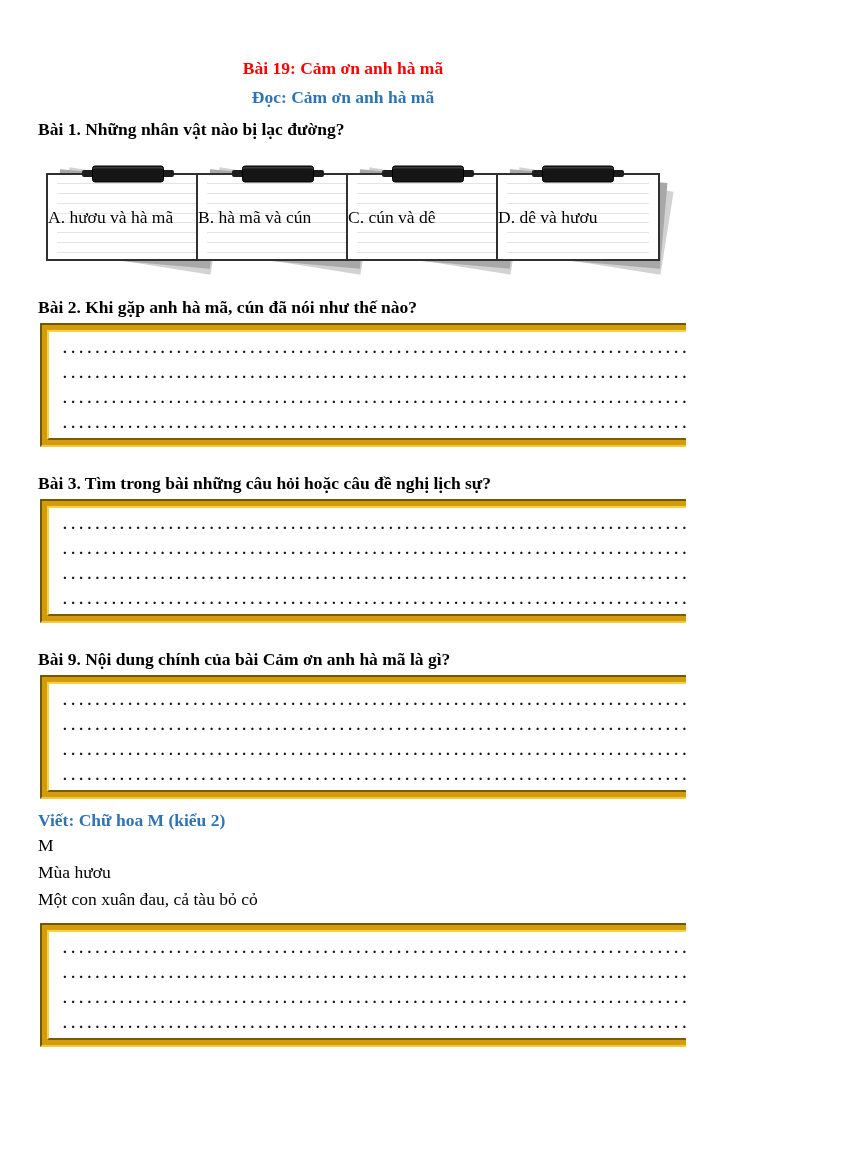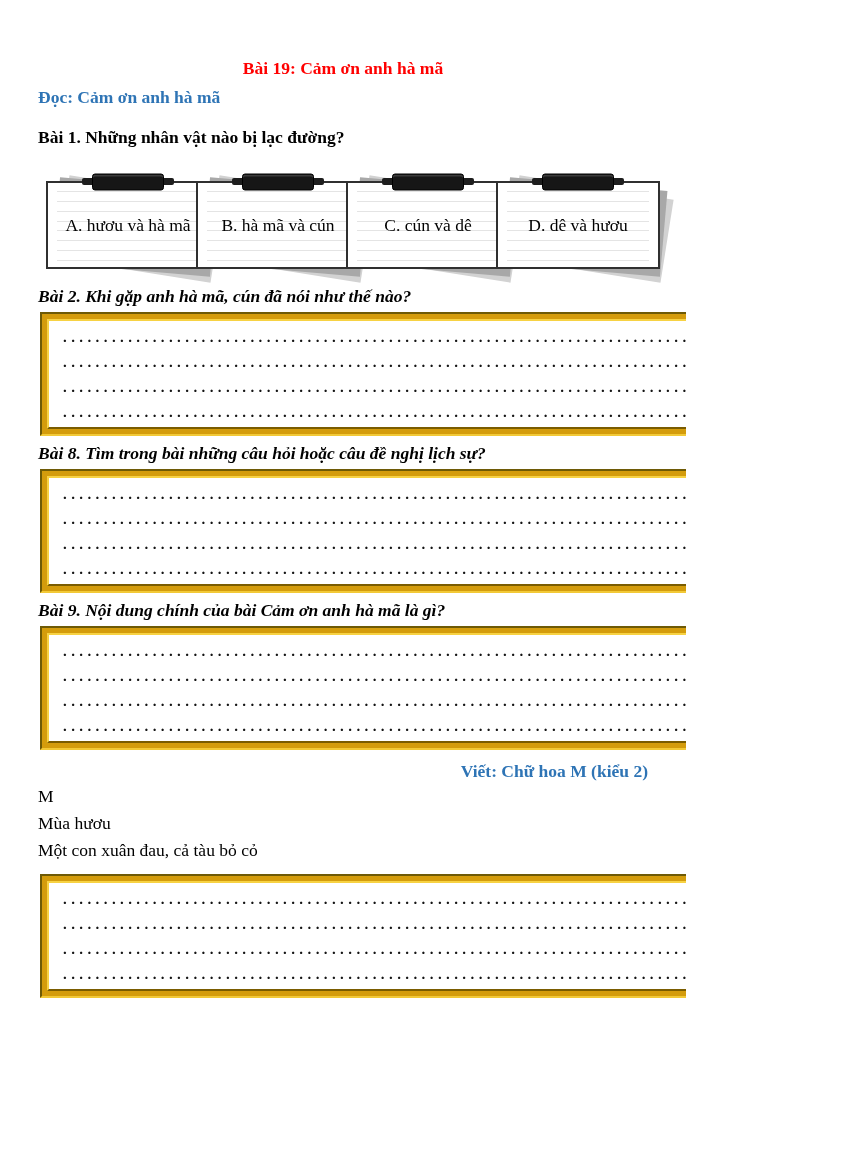--- a/index.html
+++ b/index.html
@@ -2,49 +2,49 @@
 <html><head>
 <meta charset="utf-8">
 <style>
   html,body { margin:0; padding:0; background:#ffffff; }
   .page {
     width:686px; height:1167px; background:#fff; position:relative;
     box-sizing:border-box; padding:57px 38px 0 38px;
     font-family:"Liberation Serif", serif; color:#000; overflow:hidden;
   }
   .title { text-align:center; color:#ff0000; font-weight:bold; font-size:17.5px; line-height:22px; }
-  .read-heading { color:#2E74B5; font-weight:bold; font-size:17.5px; line-height:24px; margin-top:6px; }
-  .q-heading { font-weight:bold; font-size:17.5px; line-height:24px; margin-top:16px; }
-  .q-heading.after-block { margin-top:5px;font-style:italic; }
+  .read-heading { color:#2E74B5; font-weight:bold; font-size:17.5px; line-height:24px; margin-top:6px;text-align:center; }
+  .q-heading { font-weight:bold; font-size:17.5px; line-height:24px; margin-top:8px; }
+  .q-heading.after-block { margin-top:24px; }
 
   
   .cards-row { display:flex; justify-content:space-between; margin:24px 2px 0 8px; height:106px; position:relative; }
   .card-wrap { position:relative; width:172px; height:106px; }
   .card-shadow-light { position:absolute; left:16px; top:14px; width:156px; height:84px; background:#d2d2d2; transform:rotate(9deg); }
   .card-shadow-dark  { position:absolute; left:10px; top:11px; width:158px; height:86px; background:#a8a8a8; transform:rotate(5deg); }
   .card { position:absolute; left:0; top:8px; width:164px; height:88px; background:#fff; border:2px solid #303030; box-sizing:border-box; }
   .card-lines { position:absolute; left:9px; right:9px; height:32px;
     background:repeating-linear-gradient(to bottom, #e4e4e4 0 1px, transparent 1px 10px); }
   .card-lines.top { top:8px; }
   .card-lines.bottom { bottom:5px; }
-  .card-label { position:absolute; left:0; right:0; top:50%; transform:translateY(-50%); text-align:center; font-size:17.5px; white-space:nowrap; }
+  .card-label { position:absolute; left:0; right:0; top:50%; transform:translateY(-50%); text-align:left; font-size:17.5px; white-space:nowrap; }
   .clip { position:absolute; top:-5px; left:50%; transform:translate(-50%,0); width:92px; height:7px; background:#1d1d1d; border-radius:2px; }
   .clip-core { position:absolute; left:50%; top:50%; transform:translate(-50%,-50%); width:70px; height:15px;
     background:#161616; border:1px solid #000; border-radius:3px; box-shadow:inset 0 2px 0 rgba(255,255,255,0.16); }
 
   
   .abox { margin:4px 0 0 2px; width:767px; box-sizing:border-box;
     border:2px solid; border-color:#6e5a06 #f2c937 #f2c937 #6e5a06; }
   .abox-mid { border:5px solid #d49c0c; }
   .abox-inner { border:2px solid; border-color:#f7d243 #7a5c00 #7a5c00 #f7d243;
     background:#fff; padding:4px 10px 2px 14px; }
   .dotline { font-size:15px; font-weight:bold; letter-spacing:4.4px; line-height:25px;
     white-space:nowrap; overflow:hidden; color:#141414; }
 
-  .write-heading { color:#2E74B5; font-weight:bold; font-size:17.5px; line-height:24px; margin-top:9px;text-align:right; }
+  .write-heading { color:#2E74B5; font-weight:bold; font-size:17.5px; line-height:24px; margin-top:9px; }
   .practice-line { font-size:17.5px; line-height:27px; }
 </style>
 </head>
 <body>
 
 <div class="page">
 
   <div class="title">Bài 19: Cảm ơn anh hà mã</div>
   <div class="read-heading">Đọc: Cảm ơn anh hà mã</div>
   <div class="q-heading">Bài 1. Những nhân vật nào bị lạc đường?</div>
@@ -110,21 +110,21 @@
     <div class="abox-mid">
       <div class="abox-inner">
         <div class="dotline">......................................................................................................................................................</div>
         <div class="dotline">......................................................................................................................................................</div>
         <div class="dotline">......................................................................................................................................................</div>
         <div class="dotline">......................................................................................................................................................</div>
       </div>
     </div>
   </div>
 
-  <div class="q-heading after-block">Bài 8. Tìm trong bài những câu hỏi hoặc câu đề nghị lịch sự?</div>
+  <div class="q-heading after-block">Bài 3. Tìm trong bài những câu hỏi hoặc câu đề nghị lịch sự?</div>
   <div class="abox">
     <div class="abox-mid">
       <div class="abox-inner">
         <div class="dotline">......................................................................................................................................................</div>
         <div class="dotline">......................................................................................................................................................</div>
         <div class="dotline">......................................................................................................................................................</div>
         <div class="dotline">......................................................................................................................................................</div>
       </div>
     </div>
   </div>

